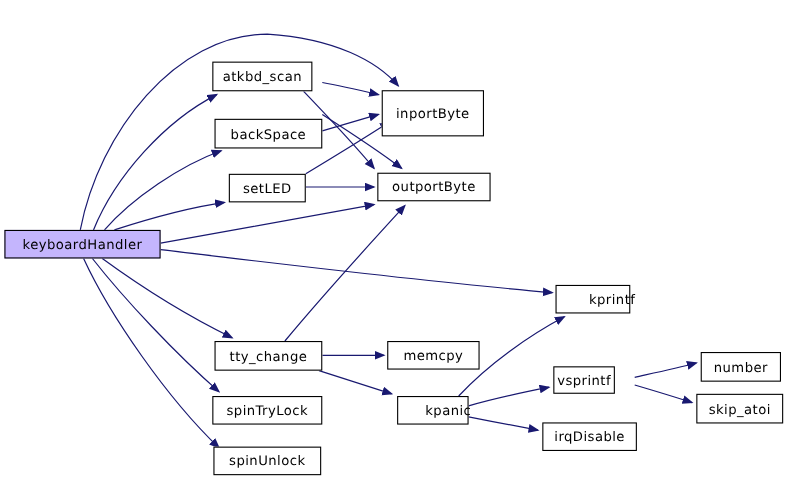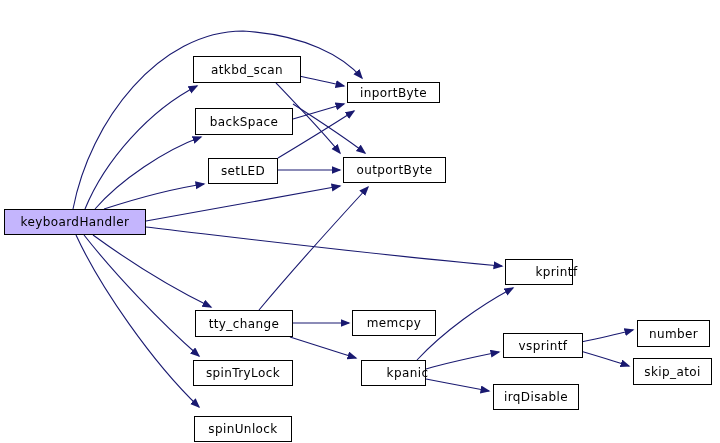--- a/index.html
+++ b/index.html
@@ -57,57 +57,57 @@
         <path d="M426,369 C450,362 474,357 499,352" class="edge" stroke="#191970" marker-end="url(#arrow)"></path>
         <path d="M426,379 C447,383 467,387 489,391" class="edge" stroke="#191970" marker-end="url(#arrow)"></path>
         <path d="M577,343 C595,339 614,335 633,330" class="edge" stroke="#191970" marker-end="url(#arrow)"></path>
         <path d="M577,350 C594,355 611,360 629,366" class="edge" stroke="#191970" marker-end="url(#arrow)"></path>
       </g>
   </svg>
   <div id="nodes">
       <div class="node root" style="left: 4px; top: 209px; width: 142px; height: 26px;">
         <span>keyboardHandler</span>
       </div>
-      <div class="node" style="left: 193px; top: 56px; width: 108px; height: 27px;">
+      <div class="node" style="left: 193px; top: 56px; width: 91px; height: 27px;">
         <span>atkbd_scan</span>
       </div>
       <div class="node" style="left: 195px; top: 108px; width: 98px; height: 27px;">
         <span>backSpace</span>
       </div>
       <div class="node" style="left: 208px; top: 158px; width: 70px; height: 26px;">
         <span>setLED</span>
       </div>
-      <div class="node" style="left: 347px; top: 82px; width: 93px; height: 21px;">
+      <div class="node" style="left: 347px; top: 82px; width: 93px; height: 42px;">
         <span>inportByte</span>
       </div>
       <div class="node" style="left: 343px; top: 157px; width: 103px; height: 26px;">
         <span>outportByte</span>
       </div>
       <div class="node" style="left: 505px; top: 259px; width: 68px; height: 26px; padding-left: 35px;">
         <span>kprintf</span>
       </div>
       <div class="node" style="left: 195px; top: 310px; width: 98px; height: 27px;">
         <span>tty_change</span>
       </div>
       <div class="node" style="left: 352px; top: 310px; width: 84px; height: 26px;">
         <span>memcpy</span>
       </div>
       <div class="node" style="left: 193px; top: 360px; width: 100px; height: 26px;">
         <span>spinTryLock</span>
       </div>
       <div class="node" style="left: 361px; top: 360px; width: 65px; height: 26px; padding-left: 28px;">
         <span>kpanic</span>
       </div>
-      <div class="node" style="left: 503px; top: 333px; width: 80px; height: 25px;">
+      <div class="node" style="left: 503px; top: 333px; width: 56px; height: 25px;">
         <span>vsprintf</span>
       </div>
       <div class="node" style="left: 493px; top: 384px; width: 86px; height: 26px;">
         <span>irqDisable</span>
       </div>
-      <div class="node" style="left: 194px; top: 416px; width: 98px; height: 26px;">
+      <div class="node" style="left: 194px; top: 406px; width: 98px; height: 26px;">
         <span>spinUnlock</span>
       </div>
       <div class="node" style="left: 637px; top: 310px; width: 73px; height: 27px; margin-top: 10px;">
         <span>number</span>
       </div>
       <div class="node" style="left: 633px; top: 358px; width: 79px; height: 27px;">
         <span>skip_atoi</span>
       </div>
     </div>
 </div>

